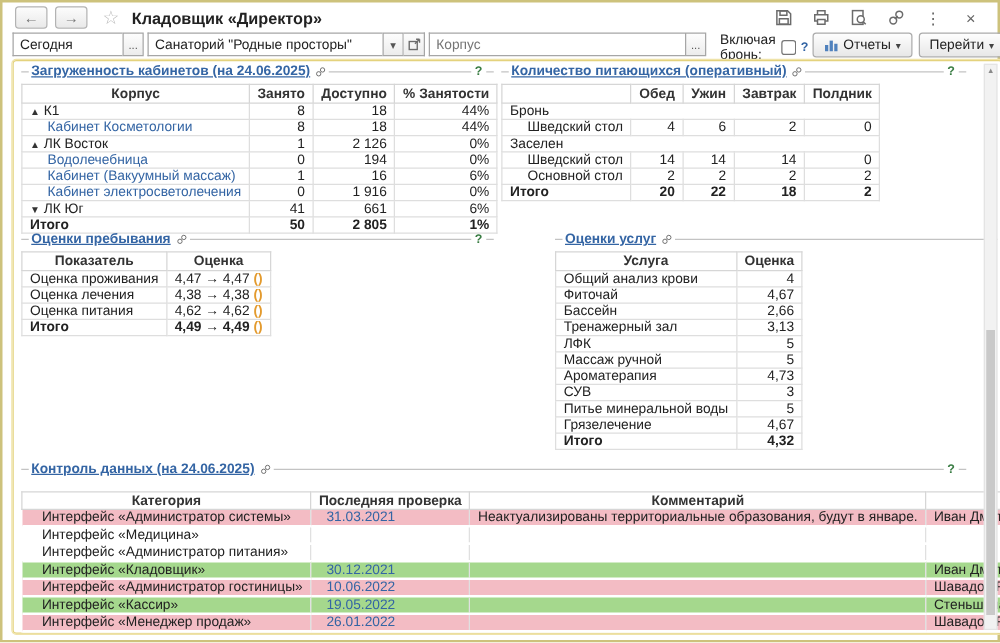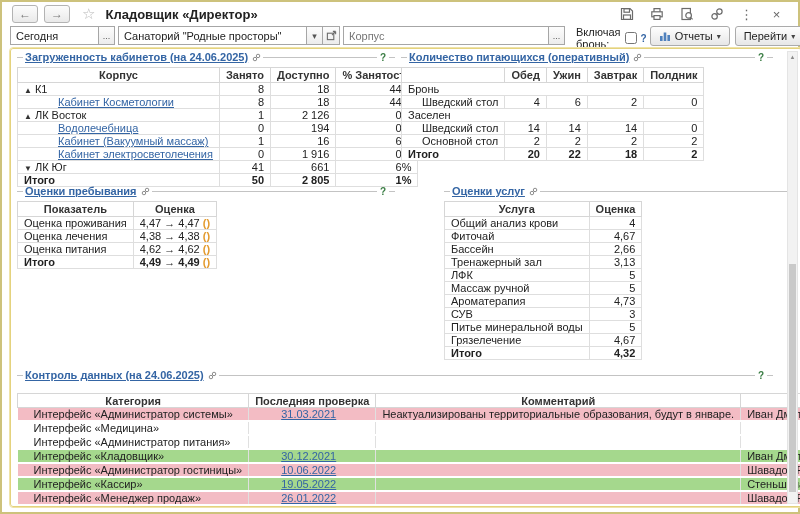--- a/index.html
+++ b/index.html
@@ -43,21 +43,21 @@
   .ptitle { color:#3465a4; font-weight:bold; text-decoration:underline; padding:0 2px; white-space:nowrap; }
   .chain { margin:0 2px; }
   .phelp { color:#3a7d44; font-weight:bold; text-decoration:none; padding:0 3px; font-size:10px; }
   .endseg { width:6px; border-top:1px solid #c3c3c3; align-self:center; }
 
   table { border-collapse:collapse; background:#fff; font-size:11px; margin-top:4px; }
   th { border:1px solid #d6d6d6; font-weight:bold; color:#333; text-align:center; height:15px; padding:0 6px; background:#fff; white-space:nowrap; }
   td { border:1px solid #dedede; height:13px; padding:0 6px; white-space:nowrap; }
   td.num { text-align:right; }
   tr.total td { font-weight:bold; }
-  .tlink { color:#3465a4; text-decoration:underline; cursor:pointer;margin-left:20px; }
+  .tlink { color:#3465a4; cursor:pointer; }
   .marker { font-size:8px; color:#333; margin-right:3px; }
   td.indent { padding-left:20px; }
   td.gname { padding-left:6px; }
 
   .paren { color:#e39a2d; font-weight:bold; }
 
   
   .ctl td { border:none; border-bottom:2px solid #fff; border-right:1px solid #e0e0e0; height:12px; }
   .ctl th { height:14px; }
   .ctl tr.red td { background:#f3bcc4; }

